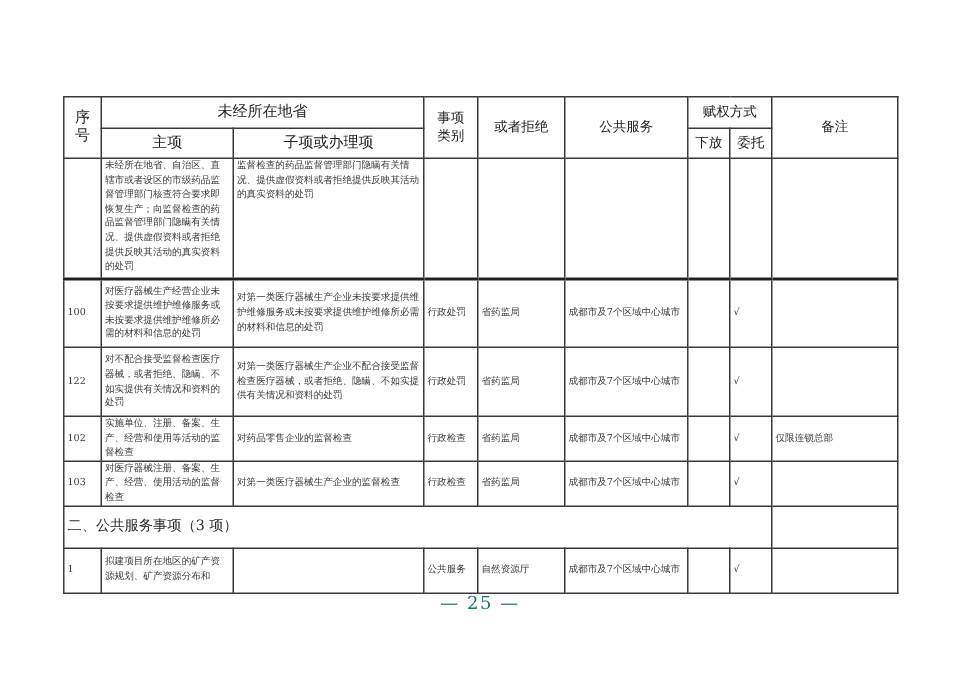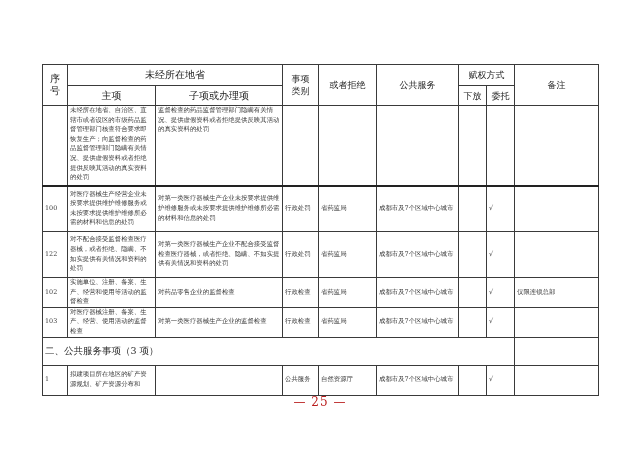--- a/index.html
+++ b/index.html
@@ -11,21 +11,21 @@
                overflow:hidden; }
   th { font-family:"DejaVu Sans","Liberation Sans",sans-serif; font-weight:normal; font-size:9px;
        color:#222; text-align:center; line-height:12px; }
   th.big { font-size:10px; }
   td { font-size:6.4px; line-height:9.6px; color:#3a3a3a; }
   td.c { text-align:left; }
   td.l { text-align:left; }
   tr.bold-top td { border-top:2px solid #222; }
   .section td { font-size:9.5px; line-height:12px; color:#2a2a2a; padding-left:4px;margin-left:37px; }
   .pagenum { position:absolute; left:0; width:640px; top:395px; text-align:center;
-             font-size:12px; color:#b91c1c; letter-spacing:1px; }
+             font-size:12px; color:#0f766e; letter-spacing:1px; }
 </style>
 </head>
 <body>
 
 <table class="main">
   <colgroup>
     <col style="width:25px">
     <col style="width:88px">
     <col style="width:127px">
     <col style="width:36px">

